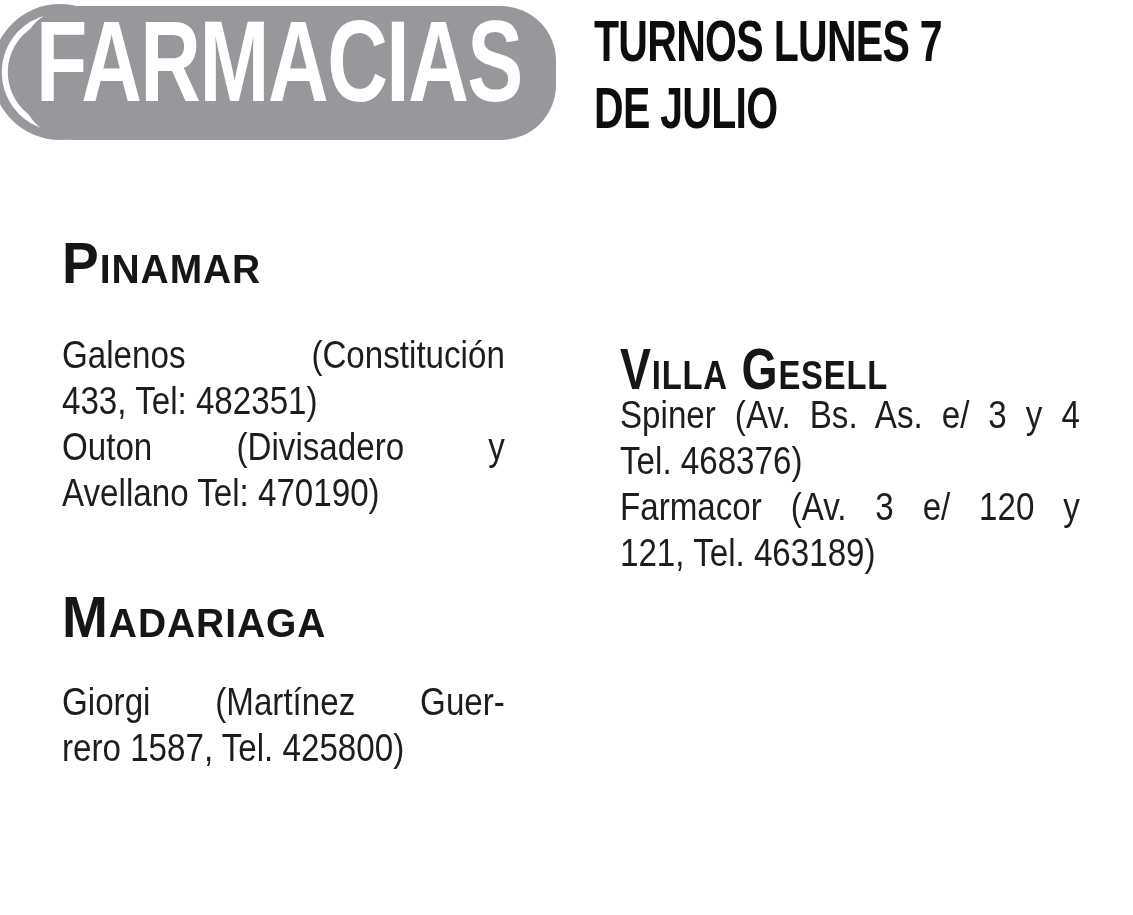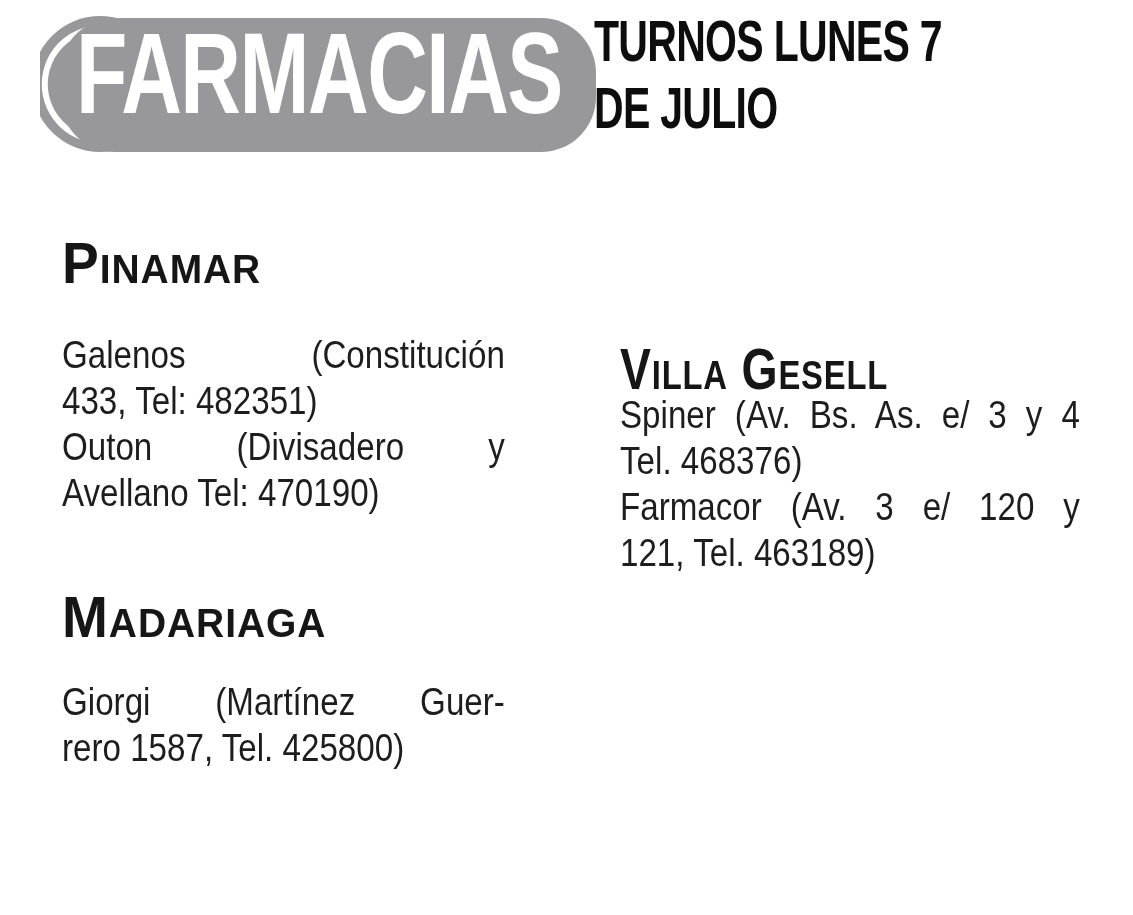--- a/index.html
+++ b/index.html
@@ -6,21 +6,21 @@
   body {
     width: 1133px; height: 915px;
     background: #ffffff;
     font-family: "Liberation Sans", sans-serif;
     position: relative;
     overflow: hidden;
   }
   .page { position: absolute; inset: 0; }
 
   
-  .badge { position: absolute; left: 0; top: 12px; width: 560px; height: 145px; margin-left: 40px; }
+  .badge { position: absolute; left: 0; top: 0; width: 560px; height: 145px; }
   .badge svg { position: absolute; left: 0; top: 0; }
   .badge-label {
     position: absolute; left: 36px; top: 0;
     line-height: 122px;
     font-size: 115px; font-weight: bold;
     letter-spacing: -2px;
     color: var(--badge-text, #fff);
     transform: scaleX(0.73);
     transform-origin: 0 0;
     white-space: nowrap;

